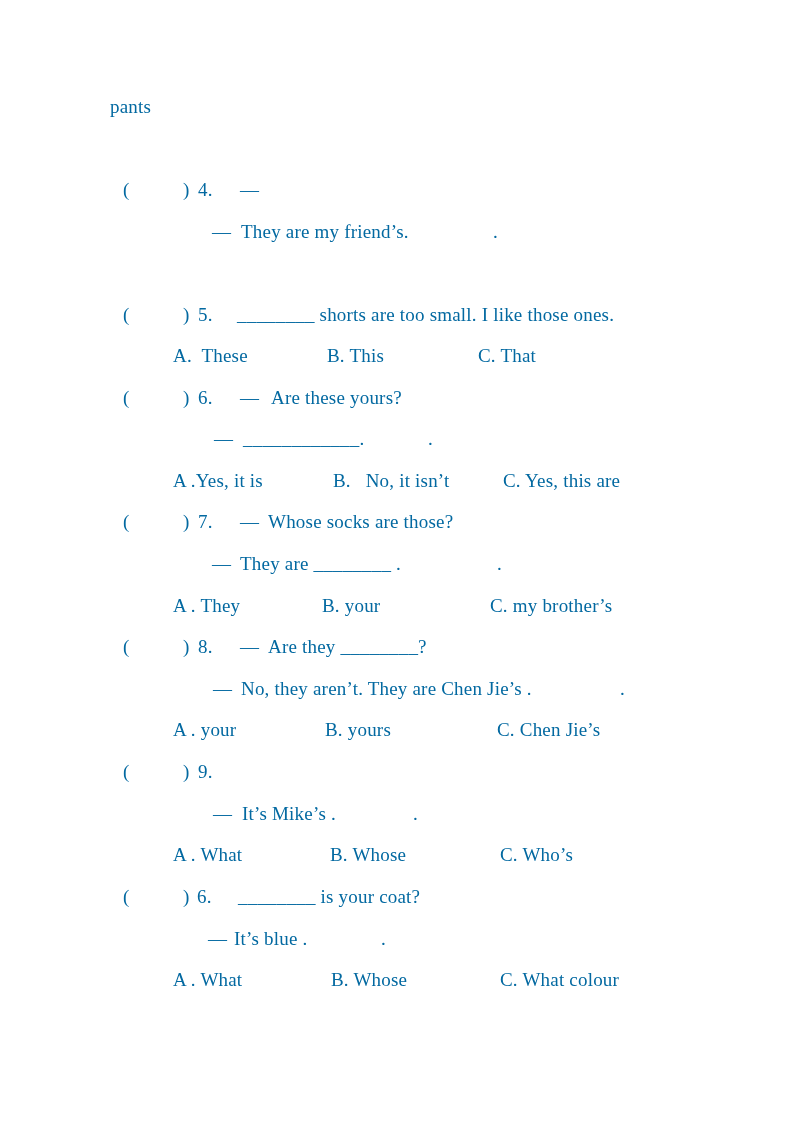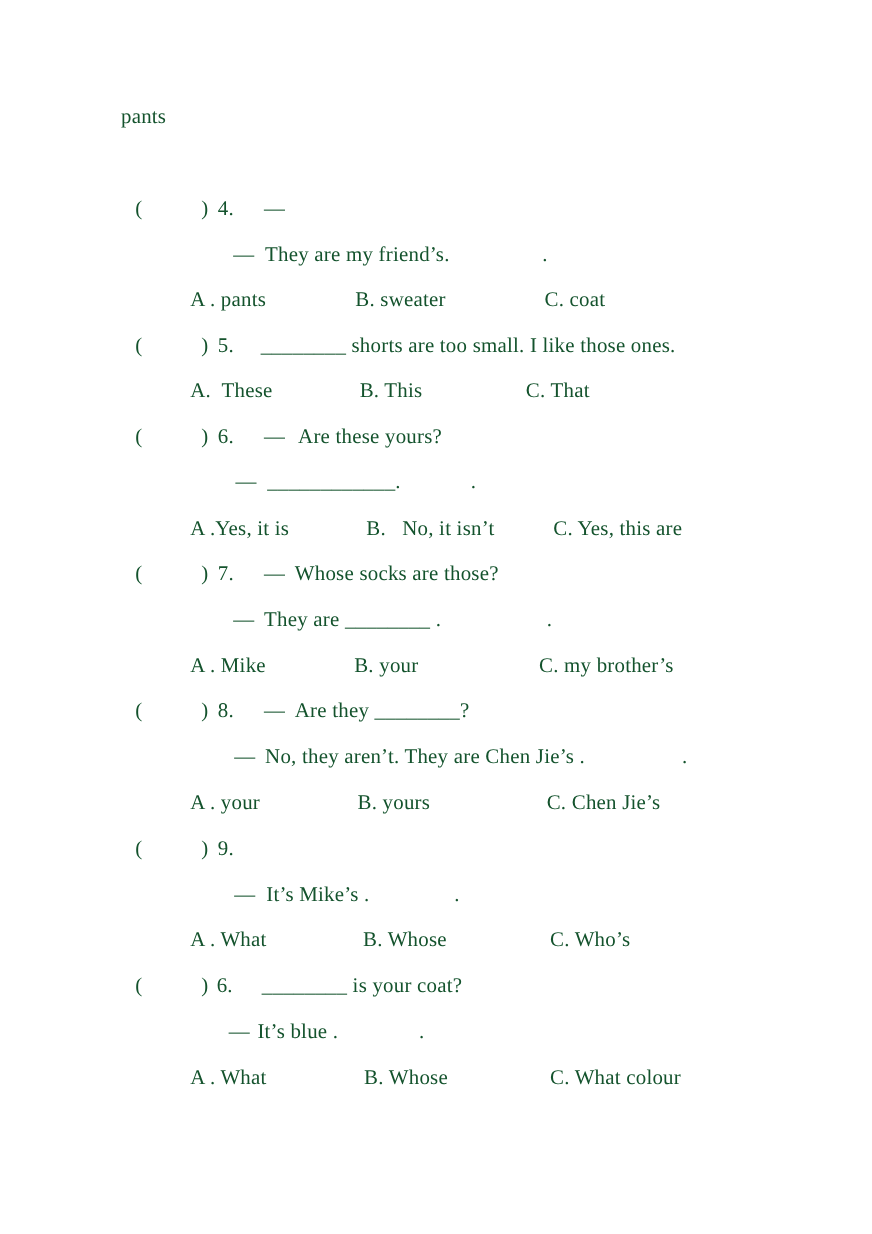--- a/index.html
+++ b/index.html
@@ -7,21 +7,21 @@
     padding: 0;
     background: #ffffff;
   }
   .page {
     position: relative;
     width: 792px;
     height: 1122px;
     background: #ffffff;
     font-family: "Liberation Serif", serif;
     font-size: 19px;
-    color: #14532d;
+    color: #0369a1;
     overflow: hidden;
   }
   .line {
     position: absolute;
     left: 0;
     width: 100%;
     height: 26px;
   }
   .seg {
     position: absolute;
@@ -47,25 +47,20 @@
     <span class="seg" style="left:198px">4.</span>
     <span class="seg dash" style="left:240px">—</span>
   </div>
 
   <div class="line" style="top:221px">
     <span class="seg dash" style="left:212px">—</span>
     <span class="seg" style="left:241px">They are my friend’s.</span>
     <span class="seg" style="left:493px">.</span>
   </div>
 
-  <div class="line" style="top:262px">
-    <span class="seg" style="left:173px">A . pants</span>
-    <span class="seg" style="left:323px">B. sweater</span>
-    <span class="seg" style="left:495px">C. coat</span>
-  </div>
 
   <div class="line" style="top:304px">
     <span class="seg" style="left:123px">(</span>
     <span class="seg" style="left:183px">)</span>
     <span class="seg" style="left:198px">5.</span>
     <span class="seg" style="left:237px">________ shorts are too small. I like those ones.</span>
   </div>
 
   <div class="line" style="top:345px">
     <span class="seg" style="left:173px">A.  These</span>
@@ -101,21 +96,21 @@
     <span class="seg" style="left:268px">Whose socks are those?</span>
   </div>
 
   <div class="line" style="top:553px">
     <span class="seg dash" style="left:212px">—</span>
     <span class="seg" style="left:240px">They are ________ .</span>
     <span class="seg" style="left:497px">.</span>
   </div>
 
   <div class="line" style="top:595px">
-    <span class="seg" style="left:173px">A . Mike</span>
+    <span class="seg" style="left:173px">A . They</span>
     <span class="seg" style="left:322px">B. your</span>
     <span class="seg" style="left:490px">C. my brother’s</span>
   </div>
 
   <div class="line" style="top:636px">
     <span class="seg" style="left:123px">(</span>
     <span class="seg" style="left:183px">)</span>
     <span class="seg" style="left:198px">8.</span>
     <span class="seg dash" style="left:240px">—</span>
     <span class="seg" style="left:268px">Are they ________?</span>

